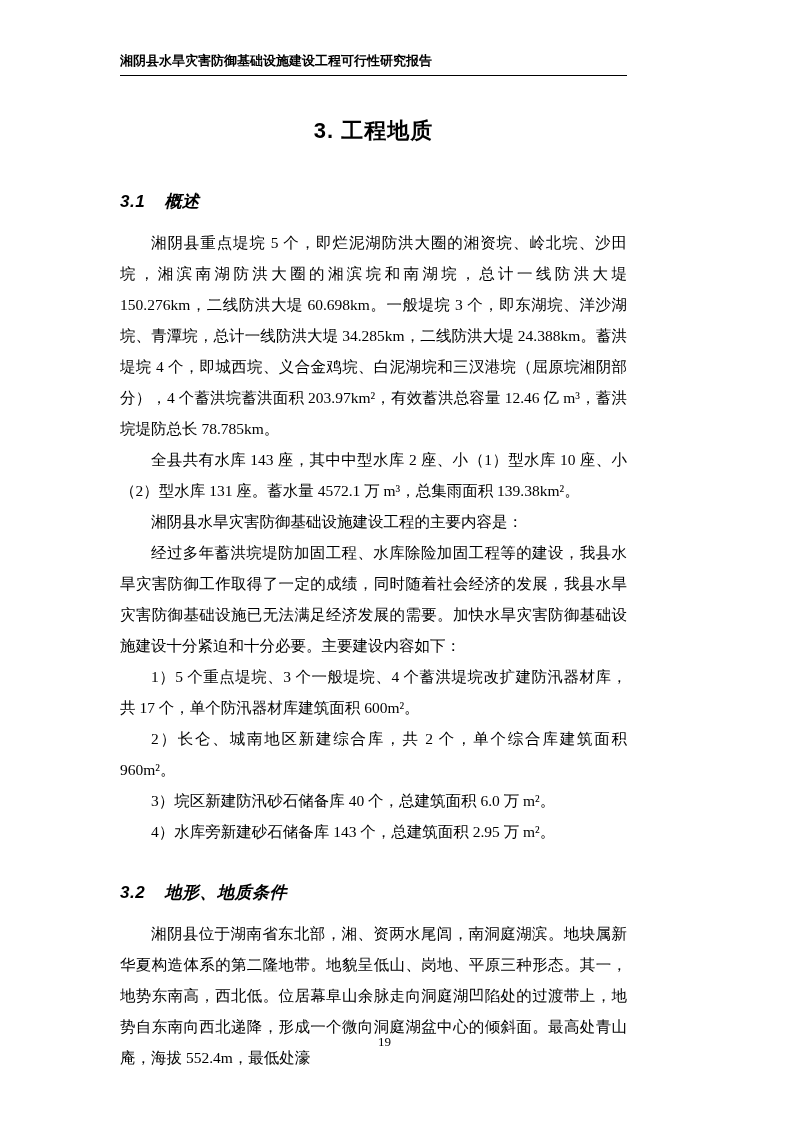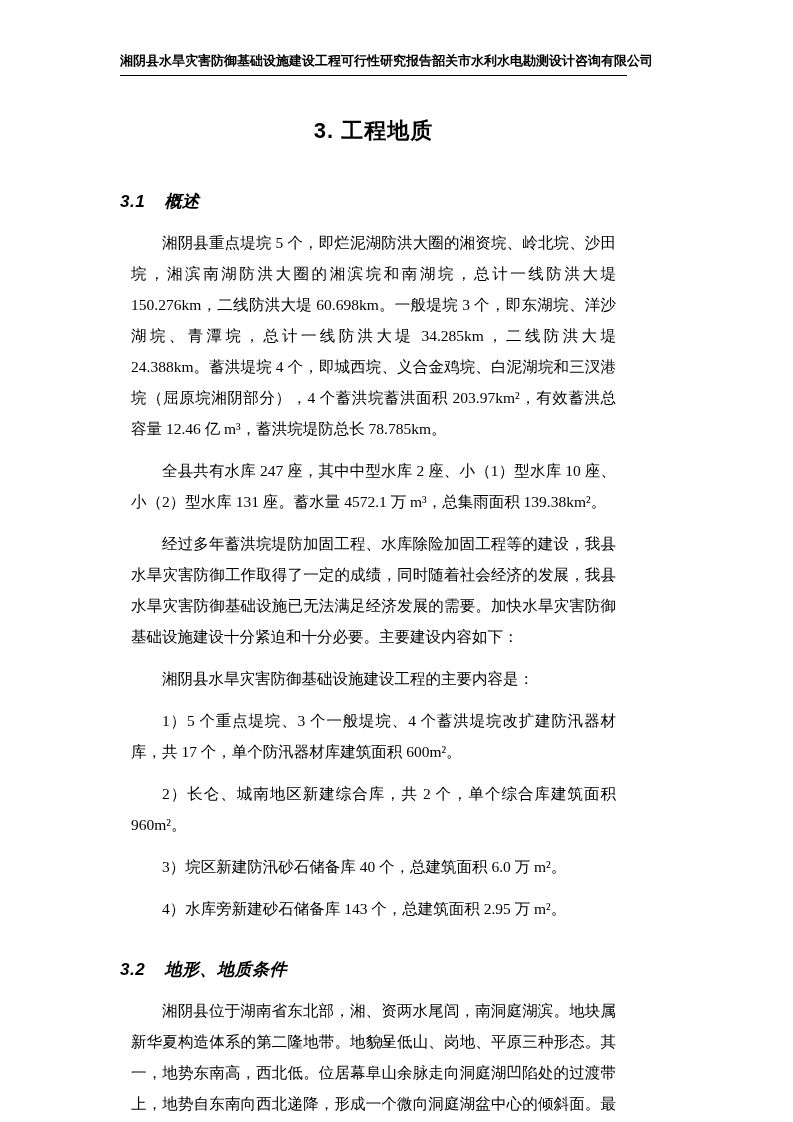--- a/index.html
+++ b/index.html
@@ -49,54 +49,53 @@
   }
   .section-heading .section-num {
     margin-right: 14px;
   }
   .body-text {
     font-size: 15.5px;
     line-height: 31px;
     text-align: justify;
   }
   .body-text p {
-    margin: 11px;
+    margin: 0;
     text-indent: 2em;
   }
   .footer {
     position: absolute;
     left: 12px;
     bottom: 72px;
     width: 100%;
     text-align: center;
     font-size: 13px;
   }
 </style>
 </head>
 <body>
 
 <div class="page">
 
   <div class="header">
     <span class="header-left">湘阴县水旱灾害防御基础设施建设工程可行性研究报告</span>
-    <span class="header-right">韶关市水利水电勘测设计咨询有限公司</span>
   </div>
 
   <h1 class="doc-title">3. 工程地质</h1>
 
   <div class="section">
     <h2 class="section-heading first">
       <span class="section-num">3.1</span>
       <span class="section-name">概述</span>
     </h2>
     <div class="body-text">
       <p>湘阴县重点堤垸 5 个，即烂泥湖防洪大圈的湘资垸、岭北垸、沙田垸，湘滨南湖防洪大圈的湘滨垸和南湖垸，总计一线防洪大堤 150.276km，二线防洪大堤 60.698km。一般堤垸 3 个，即东湖垸、洋沙湖垸、青潭垸，总计一线防洪大堤 34.285km，二线防洪大堤 24.388km。蓄洪堤垸 4 个，即城西垸、义合金鸡垸、白泥湖垸和三汊港垸（屈原垸湘阴部分），4 个蓄洪垸蓄洪面积 203.97km²，有效蓄洪总容量 12.46 亿 m³，蓄洪垸堤防总长 78.785km。</p>
-      <p>全县共有水库 247 座，其中中型水库 2 座、小（1）型水库 10 座、小（2）型水库 131 座。蓄水量 4572.1 万 m³，总集雨面积 139.38km²。</p>
+      <p>全县共有水库 143 座，其中中型水库 2 座、小（1）型水库 10 座、小（2）型水库 131 座。蓄水量 4572.1 万 m³，总集雨面积 139.38km²。</p>
+      <p>湘阴县水旱灾害防御基础设施建设工程的主要内容是：</p>
       <p>经过多年蓄洪垸堤防加固工程、水库除险加固工程等的建设，我县水旱灾害防御工作取得了一定的成绩，同时随着社会经济的发展，我县水旱灾害防御基础设施已无法满足经济发展的需要。加快水旱灾害防御基础设施建设十分紧迫和十分必要。主要建设内容如下：</p>
-      <p>湘阴县水旱灾害防御基础设施建设工程的主要内容是：</p>
       <p>1）5 个重点堤垸、3 个一般堤垸、4 个蓄洪堤垸改扩建防汛器材库，共 17 个，单个防汛器材库建筑面积 600m²。</p>
       <p>2）长仑、城南地区新建综合库，共 2 个，单个综合库建筑面积 960m²。</p>
       <p>3）垸区新建防汛砂石储备库 40 个，总建筑面积 6.0 万 m²。</p>
       <p>4）水库旁新建砂石储备库 143 个，总建筑面积 2.95 万 m²。</p>
     </div>
   </div>
 
   <div class="section">
     <h2 class="section-heading">
       <span class="section-num">3.2</span>

